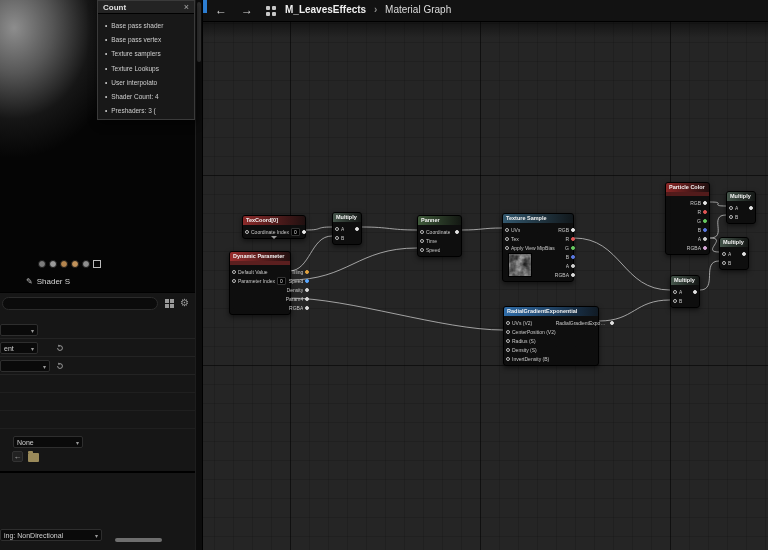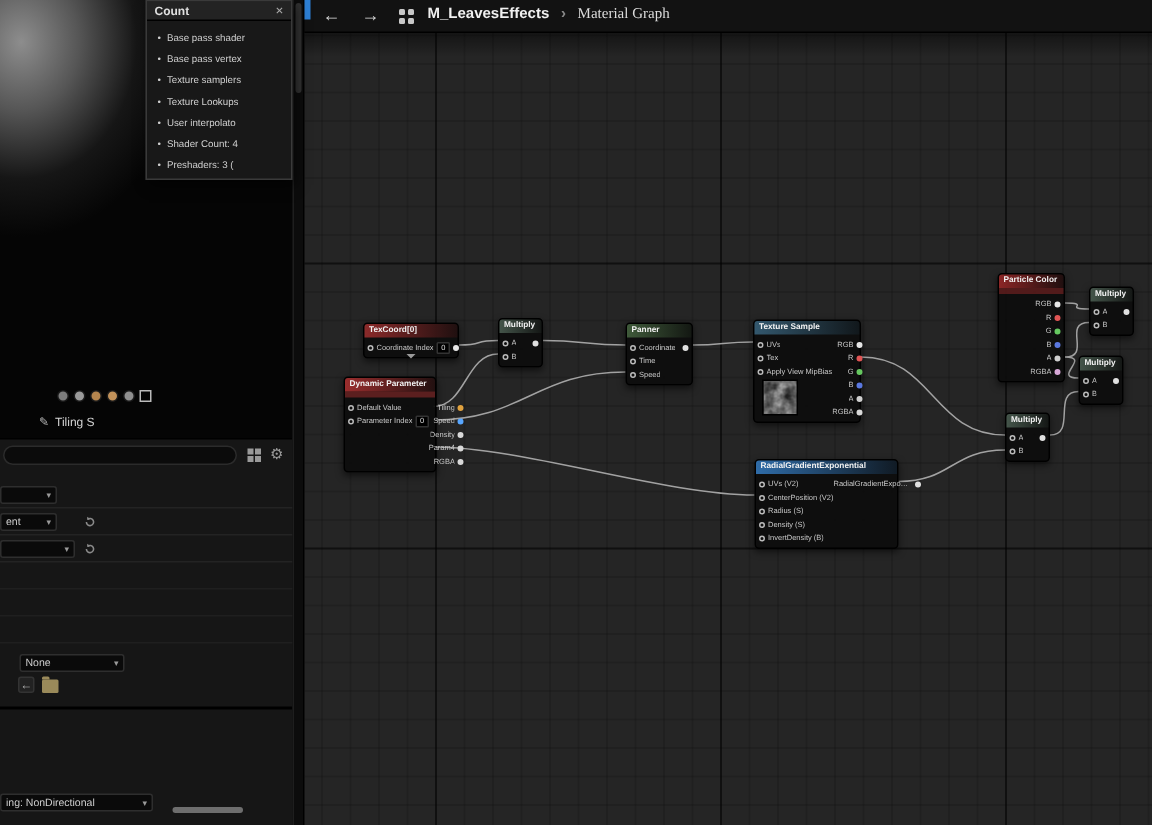--- a/index.html
+++ b/index.html
@@ -53,21 +53,21 @@
   
   #graph-toolbar{position:absolute;left:203px;top:0;width:565px;height:22px;background:#121212;border-bottom:1px solid #000;z-index:20;}
   #tab-accent{position:absolute;left:0;top:0;width:4px;height:13px;background:#2d7fd4;}
   .nav-arrow{position:absolute;top:3px;font-size:12px;font-weight:bold;color:#d8d8d8;}
   #back-arrow{left:12px;} #fwd-arrow{left:38px;}
   #graph-grid-icon{position:absolute;left:63px;top:6px;width:11px;height:11px;display:grid;grid-template-columns:4px 4px;grid-template-rows:4px 4px;gap:2px;}
   #graph-grid-icon i{background:#c8c8c8;border-radius:1px;}
   #breadcrumb{position:absolute;left:82px;top:4px;font-size:10px;white-space:nowrap;}
   #breadcrumb .root{font-weight:bold;color:#f0f0f0;}
   #breadcrumb .sep{color:#8a8a8a;margin:0 5px;font-weight:bold;}
-  #breadcrumb .cur{color:#dcdcdc;font-family:Liberation Serif, serif;}
+  #breadcrumb .cur{color:#dcdcdc;}
 
   
   #graph-canvas{position:absolute;left:203px;top:22px;width:565px;height:528px;
     background-color:#252525;
     background-image:
       linear-gradient(rgba(0,0,0,.45), rgba(0,0,0,0) 16px),
       linear-gradient(rgba(0,0,0,.5) 1.5px, transparent 1.5px),
       linear-gradient(90deg, rgba(0,0,0,.5) 1.5px, transparent 1.5px),
       linear-gradient(rgba(0,0,0,.13) 1px, transparent 1px),
       linear-gradient(90deg, rgba(0,0,0,.13) 1px, transparent 1px);
@@ -104,21 +104,21 @@
   <div id="shape-row">
     <span class="shape-btn" style="background: rgb(125, 125, 125);"></span>
     <span class="shape-btn" style="background: rgb(154, 154, 154);"></span>
     <span class="shape-btn" style="background: rgb(181, 133, 78);"></span>
     <span class="shape-btn" style="background: rgb(194, 146, 90);"></span>
     <span class="shape-btn" style="background: rgb(143, 143, 143);"></span>
     <span class="cube-btn"></span>
   </div>
   <div id="preview-row">
     <span class="picon">✎</span>
-    <span>Tiling S</span>
+    <span>Shader S</span>
   </div>
 </div>
 
 <div id="details">
   <div id="search-row">
     <div id="search-box"></div>
     <span id="grid-icon">
         <i></i>
         <i></i>
         <i></i>

